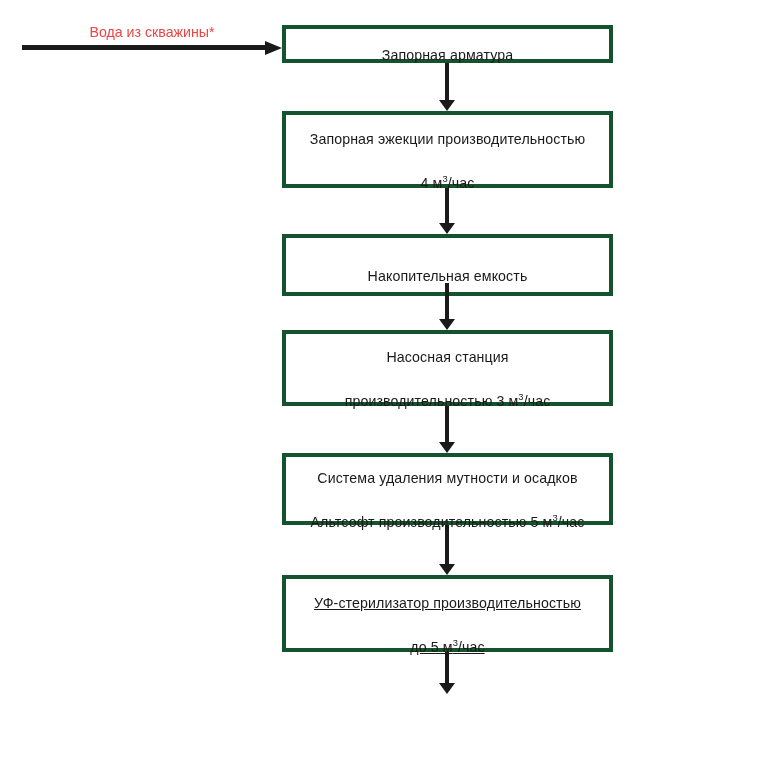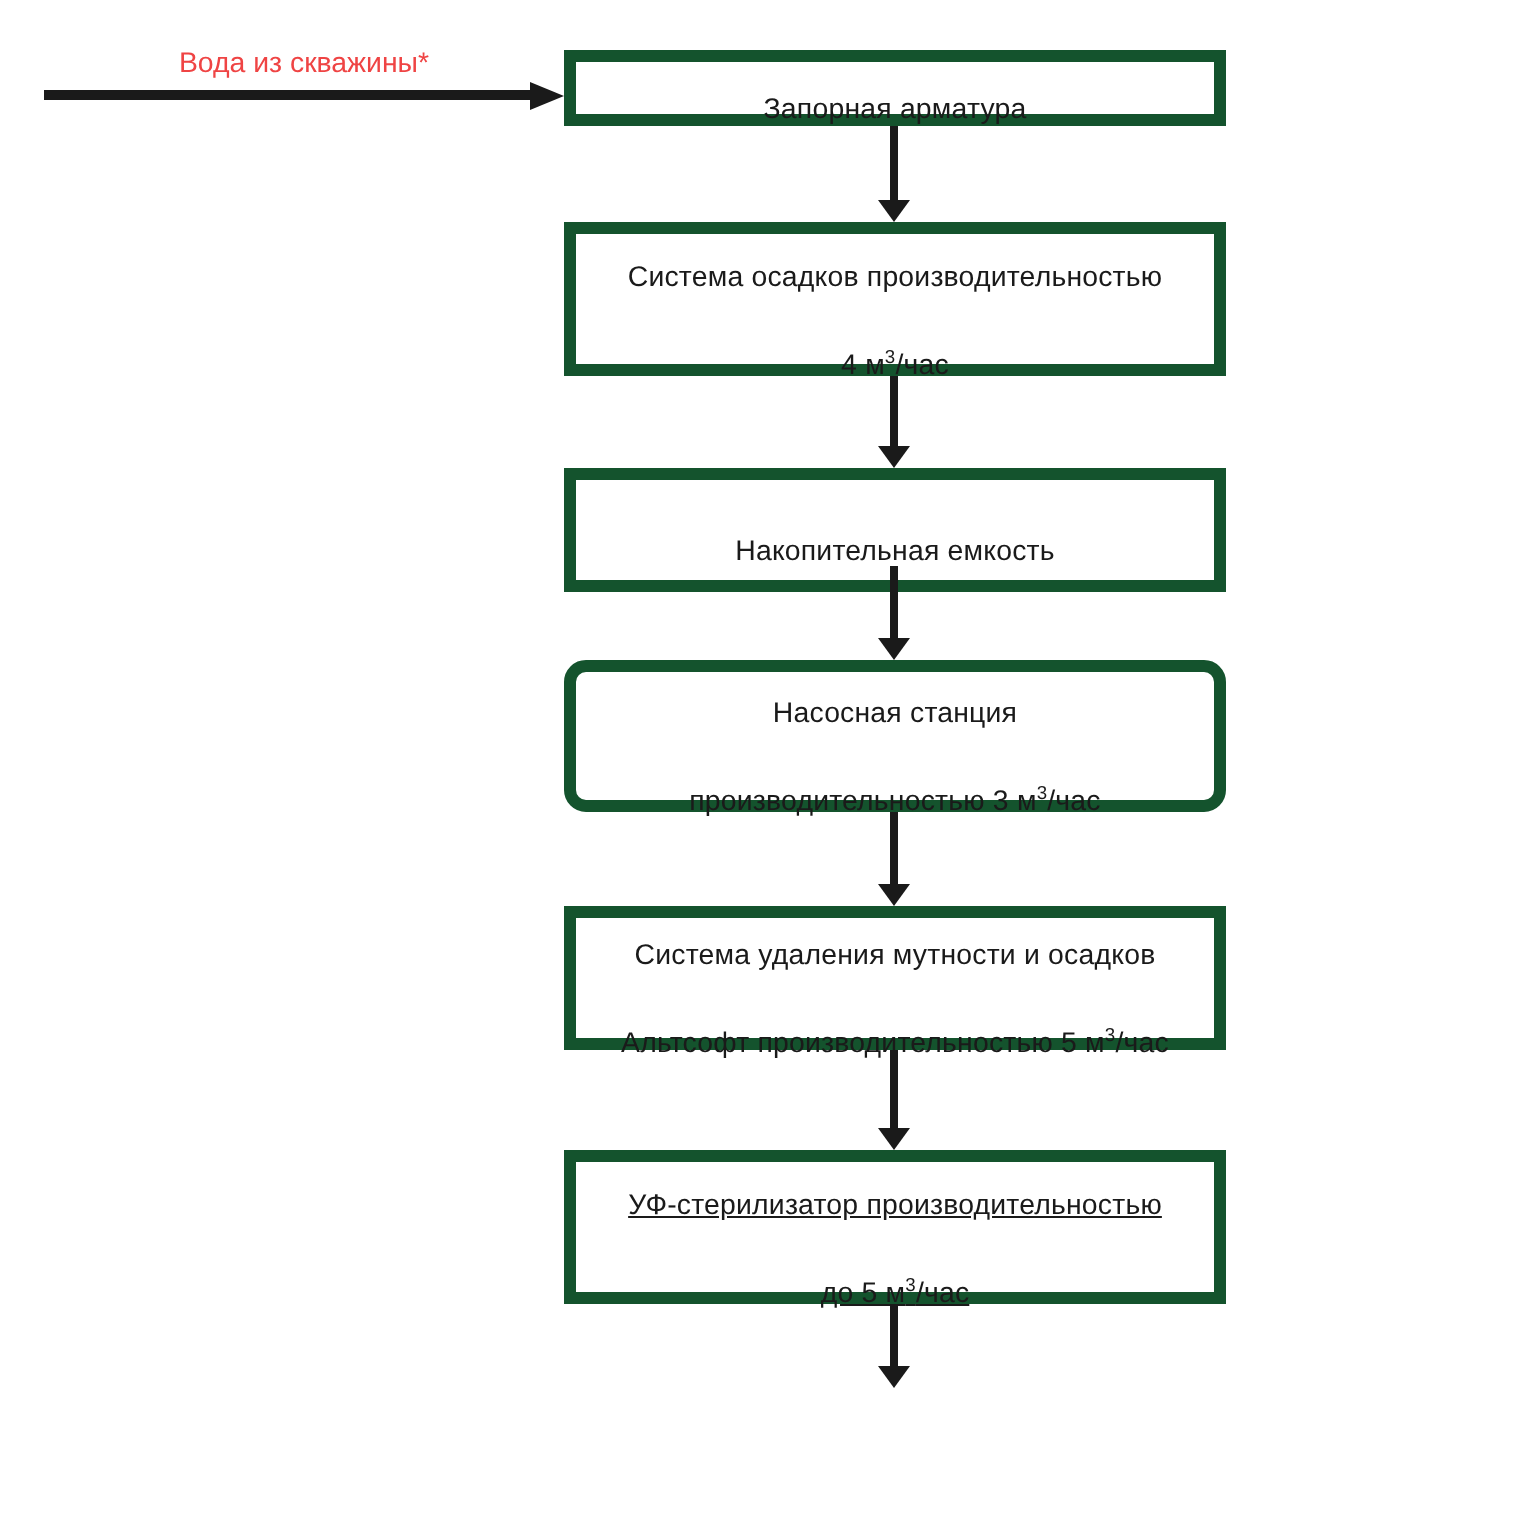--- a/index.html
+++ b/index.html
@@ -20,40 +20,40 @@
     height: 758px;
     background: #ffffff;
   }
 
   
   .box {
     position: absolute;
     left: 282px;
     width: 331px;
     box-sizing: border-box;
-    border: 6px solid #14532d;
+    border: 4px solid #14532d;
     background: #ffffff;
     display: flex;
     align-items: center;
     justify-content: center;
     text-align: center;
   }
   .box-text {
     font-size: 14.2px;
     line-height: 22px;
     letter-spacing: 0.1px;
     color: #1a1a1a;
     padding: 0 10px;
     white-space: pre-line;
   }
 
   .box-1 { top: 25px;  height: 38px; }
   .box-2 { top: 111px; height: 77px; }
   .box-3 { top: 234px; height: 62px; }
-  .box-4 { top: 330px; height: 76px; border-radius: 11px; }
+  .box-4 { top: 330px; height: 76px; }
   .box-5 { top: 453px; height: 72px; }
   .box-6 { top: 575px; height: 77px; text-decoration: underline; }
 
   
   .v-arrow {
     position: absolute;
     left: 443px;
     width: 8px;
   }
   .v-arrow .stem {
@@ -169,21 +169,21 @@
       <span>Запорная арматура</span>
     </div>
   </div>
   <div class="v-arrow va-1">
     <div class="stem"></div>
     <div class="head"></div>
   </div>
 
   <div class="box box-2">
     <div class="box-text">
-      <span>Система осадков производительностью</span><br>
+      <span>Запорная эжекции производительностью</span><br>
       <span>4 м</span><sup>3</sup><span>/час</span>
     </div>
   </div>
   <div class="v-arrow va-2">
     <div class="stem"></div>
     <div class="head"></div>
   </div>
 
   <div class="box box-3">
     <div class="box-text">

